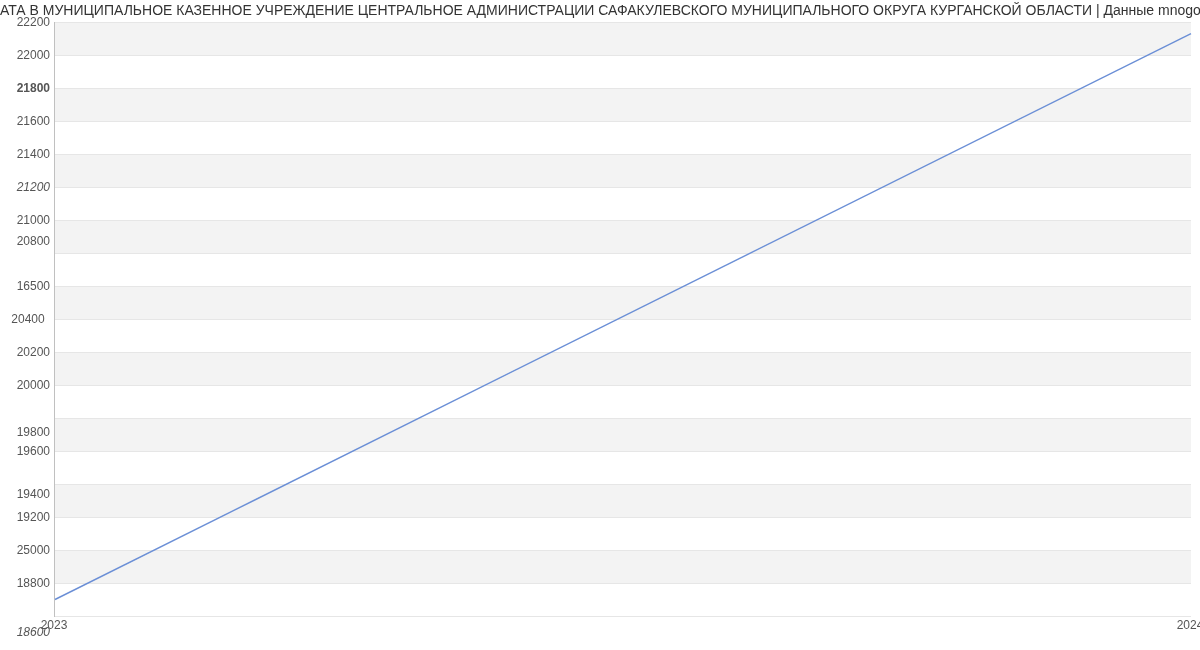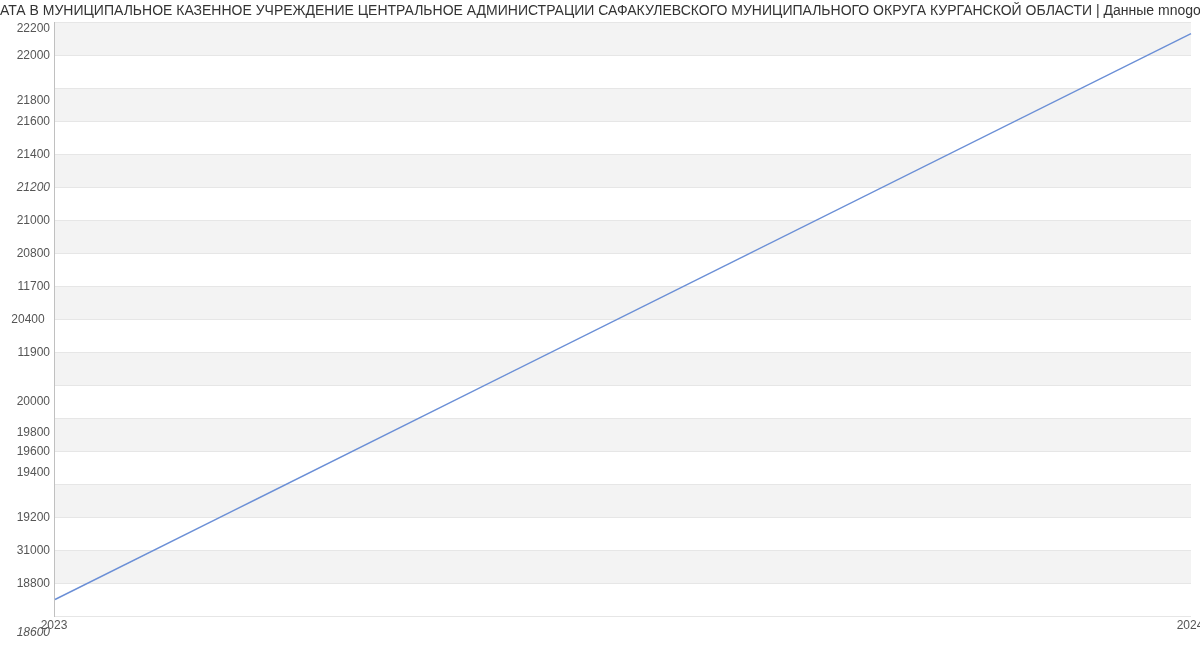--- a/index.html
+++ b/index.html
@@ -109,31 +109,31 @@
     <div class="gridline" style="top: 66px;"></div>
     <div class="gridline" style="top: 33px;"></div>
     <div class="gridline" style="top: 0px;"></div>
     <svg class="line" preserveAspectRatio="none" viewBox="0 0 1136 594">
     <polyline id="series-line" fill="none" stroke-width="1.4" points="0,577.5 1136,11.550000000000068" stroke="#6b8fd6"></polyline>
   </svg>
   </div>
 
 <div class="ytick" style="top: 632px; font-style: italic;">18600</div>
 <div class="ytick" style="top: 583px;">18800</div>
-<div class="ytick" style="top: 550px;">31000</div>
+<div class="ytick" style="top: 550px;">25000</div>
 <div class="ytick" style="top: 517px;">19200</div>
-<div class="ytick" style="top: 472px;">19400</div>
+<div class="ytick" style="top: 494px;">19400</div>
 <div class="ytick" style="top: 451px;">19600</div>
 <div class="ytick" style="top: 418px; margin-top: 14px;">19800</div>
-<div class="ytick" style="top: 401px;">20000</div>
-<div class="ytick" style="top: 352px;">11900</div>
+<div class="ytick" style="top: 385px;">20000</div>
+<div class="ytick" style="top: 352px;">20200</div>
 <div class="ytick" style="top: 319px; text-align: center;">20400</div>
-<div class="ytick" style="top: 286px;">11700</div>
-<div class="ytick" style="top: 253px;">20800</div>
+<div class="ytick" style="top: 286px;">16500</div>
+<div class="ytick" style="top: 241px;">20800</div>
 <div class="ytick" style="top: 220px;">21000</div>
 <div class="ytick" style="top: 187px; font-style: italic;">21200</div>
 <div class="ytick" style="top: 154px;">21400</div>
 <div class="ytick" style="top: 121px;">21600</div>
-<div class="ytick" style="top: 100px;">21800</div>
+<div class="ytick" style="top: 88px; font-weight: bold;">21800</div>
 <div class="ytick" style="top: 55px;">22000</div>
-<div class="ytick" style="top: 28px;">22200</div>
+<div class="ytick" style="top: 22px;">22200</div>
 <div class="xtick" style="left: 54px;">2023</div>
 <div class="xtick" style="left: 1190px;">2024</div>
 
 </body></html>

